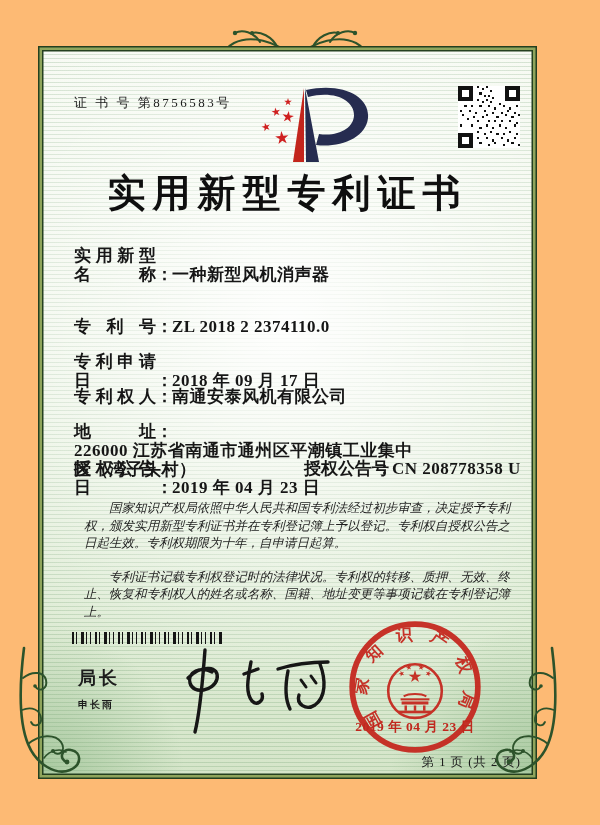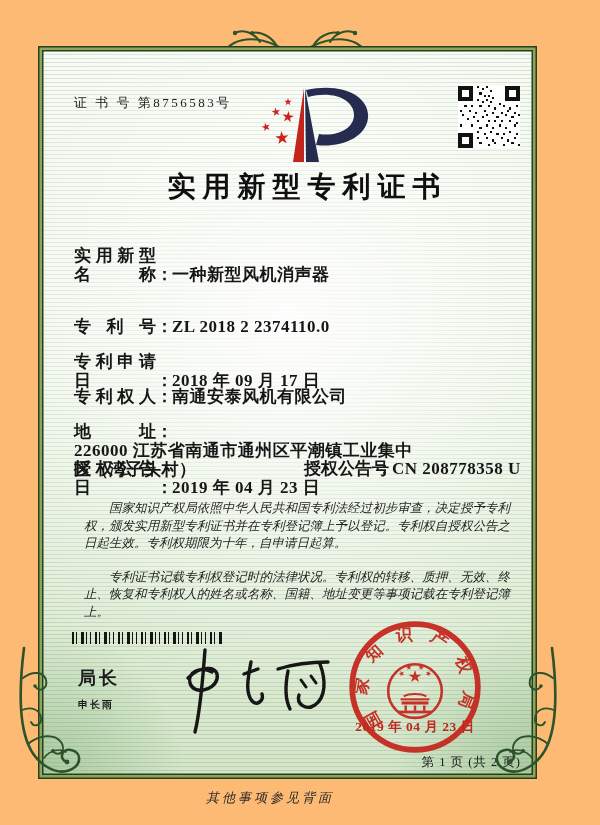--- a/index.html
+++ b/index.html
@@ -14,22 +14,22 @@
     background:
       radial-gradient(42% 30% at 0% 100%, rgba(120,170,115,.50), rgba(120,170,115,0) 70%),
       radial-gradient(42% 30% at 100% 100%, rgba(120,170,115,.50), rgba(120,170,115,0) 70%),
       radial-gradient(120% 80% at 50% 38%, rgba(255,255,255,.92), rgba(255,255,255,0) 65%),
       repeating-linear-gradient(180deg, rgba(105,155,105,.26) 0 1px, rgba(255,255,255,0) 1px 4px),
       linear-gradient(180deg,#f7faf3 0%, #f0f6ea 40%, #e2eed9 72%, #d5e5c9 100%);
   }
   .abs{position:absolute;}
   
   .cert-no{left:36px;top:48px;font-size:13px;letter-spacing:2.5px;color:#1c1c1c;font-weight:500;}
-  .title{left:0;top:122px;width:100%;text-align:center;font-size:28px;font-weight:bold;
-         letter-spacing:7px;color:#0f0f0f;padding-left:20px;}
+  .title{left:0;top:122px;width:100%;text-align:center;font-size:38px;font-weight:bold;
+         letter-spacing:7px;color:#0f0f0f;}
   
   .row{left:36px;width:440px;font-size:17px;font-weight:bold;color:#161616;line-height:19px;}
   .flabel{display:inline-block;width:82px;text-align:justify;text-align-last:justify;}
   .fcolon{display:inline-block;width:16px;}
   .fvalue{letter-spacing:.5px;}
   .addr{display:inline-block;max-width:352px;vertical-align:top;}
   .second-col{position:absolute;left:230px;top:0;white-space:nowrap;}
   
   .body-text{left:30px;top:437px;width:458px;font-family:"DejaVu Serif",serif;font-style:italic;
              font-size:12.5px;line-height:17.5px;color:#1f1f1f;text-align:justify;}
@@ -192,14 +192,13 @@
     <div class="abs page-num">第 1 页 (共 2 页)</div>
   </div>
 
   <svg class="orn-bl" width="130" height="150" viewBox="0 0 130 150">
     <use href="#corner-fl"></use>
   </svg>
   <svg class="orn-br" width="130" height="150" viewBox="0 0 130 150">
     <use href="#corner-fl" transform="translate(130,0) scale(-1,1)"></use>
   </svg>
 
-  <div class="back-note">其他事项参见背面</div>
 </div>
 
 </body></html>

